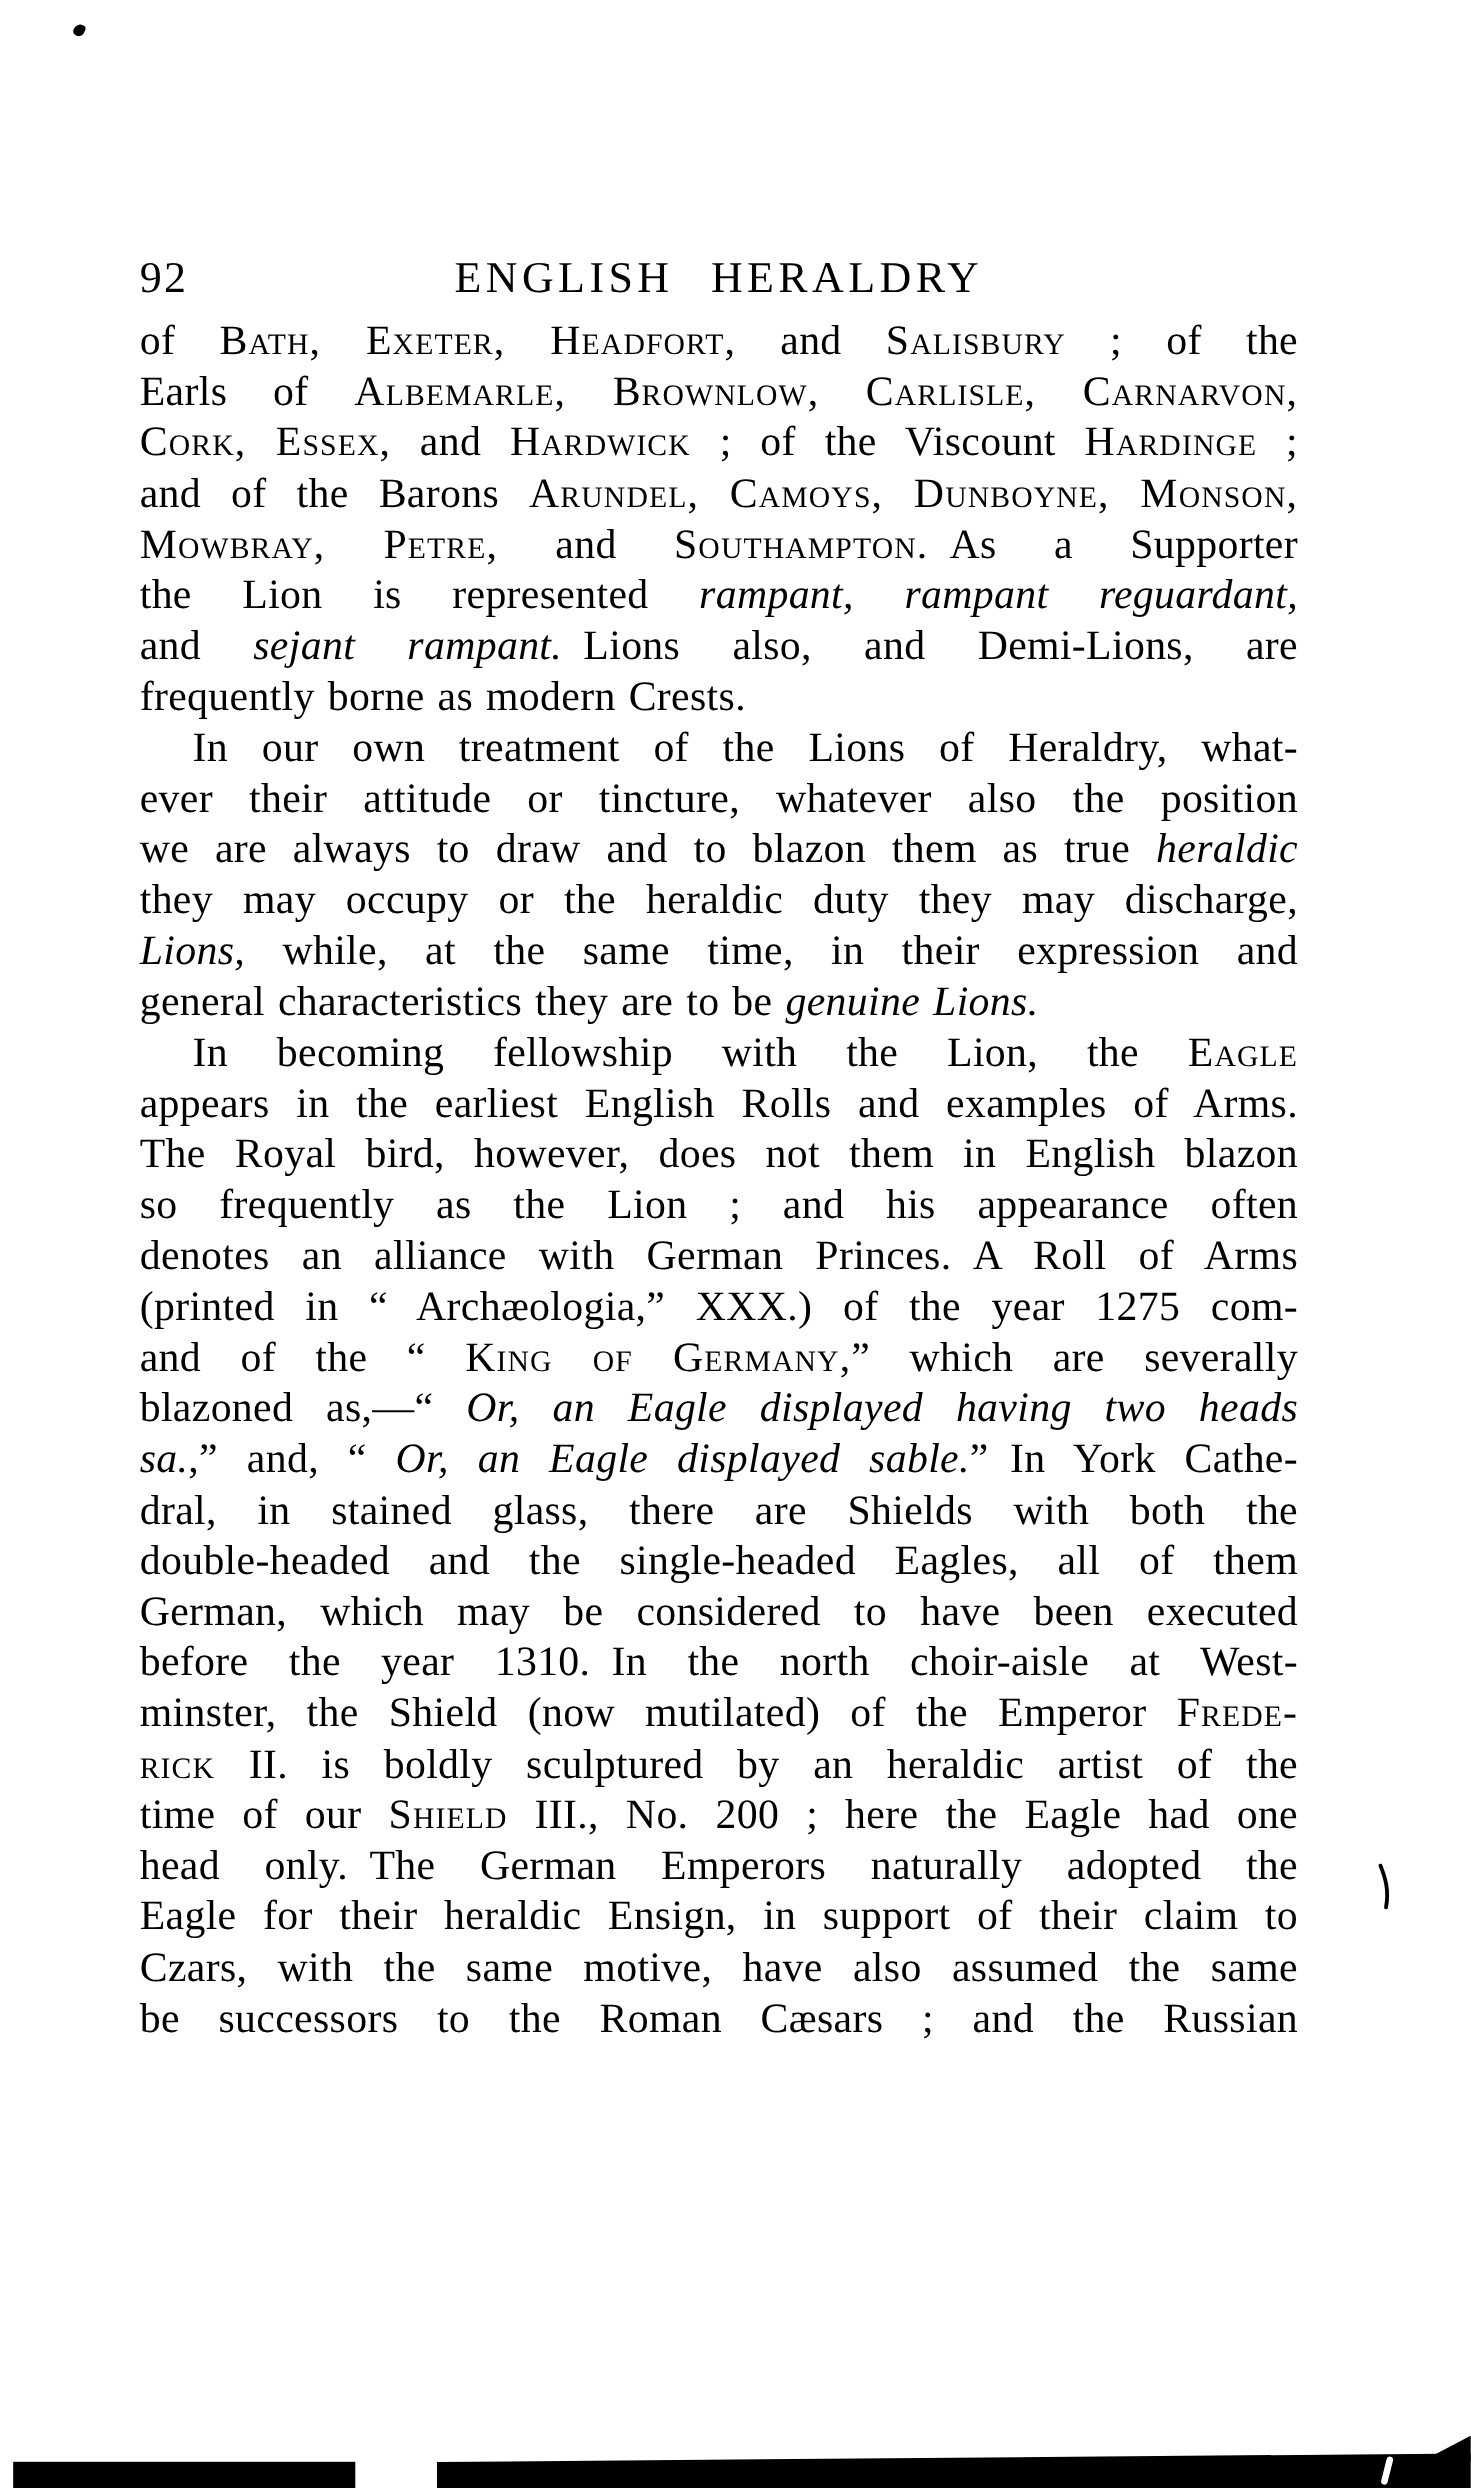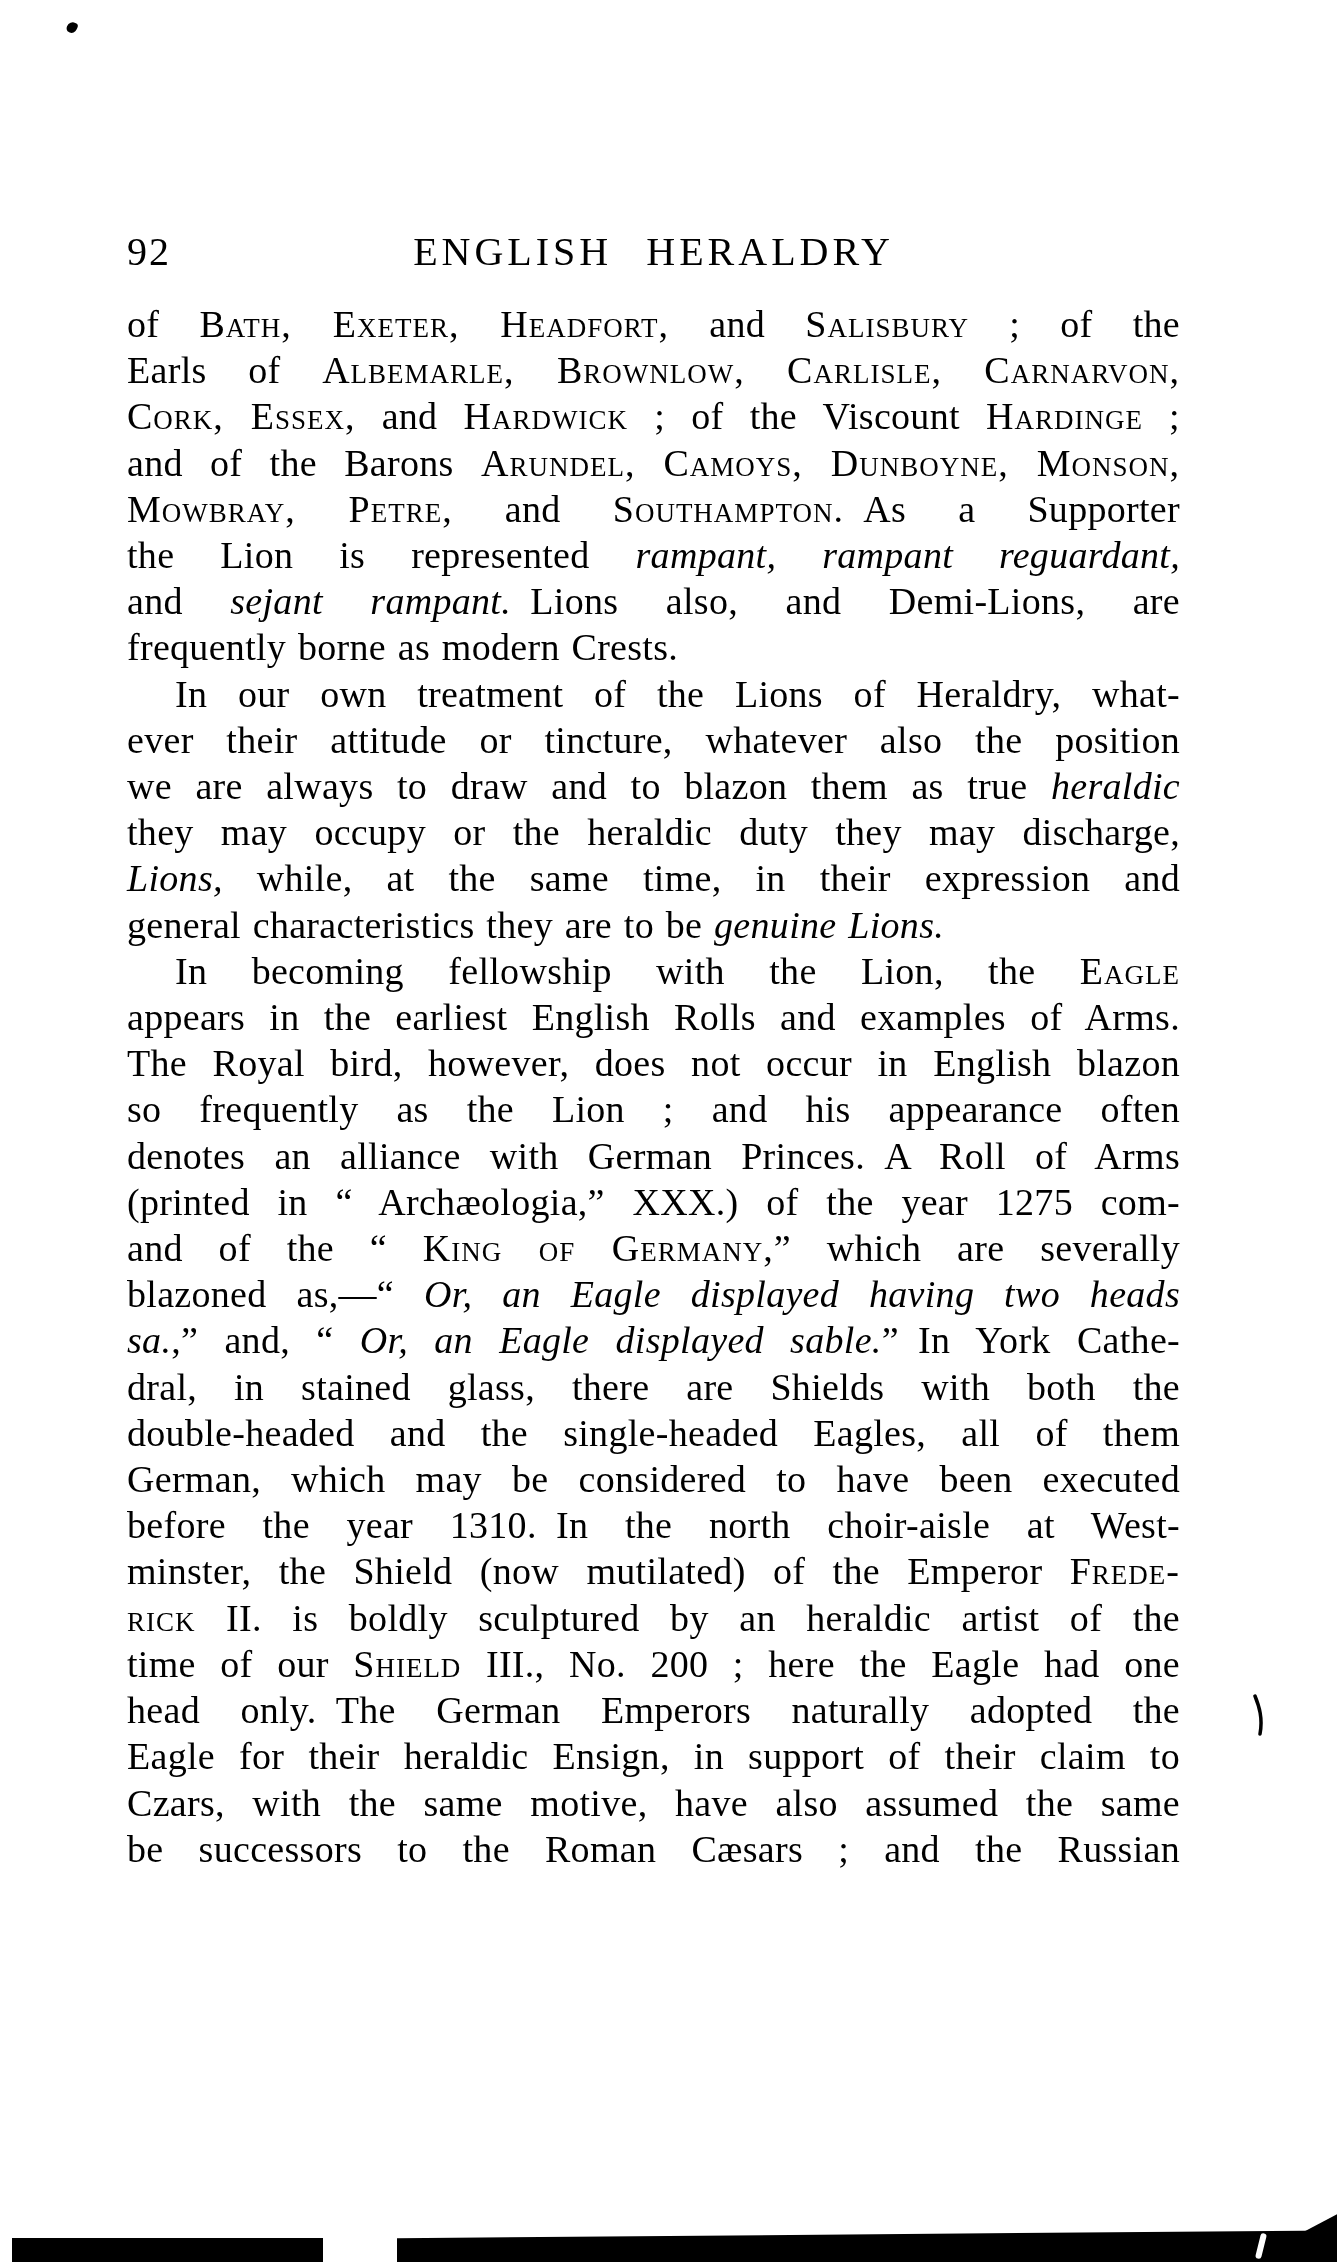--- a/index.html
+++ b/index.html
@@ -26,21 +26,21 @@
     position: absolute; left: 0; right: 0; top: 0;
     text-align: center;
     font-size: 40px;
     letter-spacing: 4px;
     word-spacing: 20px;
   }
 
   
   .text-block {
     position: absolute;
-    left: 115px; top: 301px; width: 1053px;
+    left: 115px; top: 287px; width: 1053px;
     font-size: 38px;
     line-height: 46.2px;
     letter-spacing: 0.3px;
     word-spacing: 2px;
   }
   .line {
     text-align: justify;
     text-align-last: justify;
     white-space: nowrap;
   }
@@ -107,21 +107,21 @@
       <div class="line"><span class="n">and </span><span class="i">sejant rampant.</span><span class="n"> Lions also, and Demi-Lions, are</span></div>
       <div class="line last"><span class="n">frequently borne as modern Crests.</span></div>
       <div class="line indent"><span class="n">In our own treatment of the Lions of Heraldry, what-</span></div>
       <div class="line"><span class="n">ever their attitude or tincture, whatever also the position</span></div>
       <div class="line"><span class="n">we are always to draw and to blazon them as true </span><span class="i">heraldic</span></div>
       <div class="line"><span class="n">they may occupy or the heraldic duty they may discharge,</span></div>
       <div class="line"><span class="i">Lions,</span><span class="n"> while, at the same time, in their expression and</span></div>
       <div class="line last"><span class="n">general characteristics they are to be </span><span class="i">genuine Lions.</span></div>
       <div class="line indent"><span class="n">In becoming fellowship with the Lion, the </span><span class="sc">Eagle</span></div>
       <div class="line"><span class="n">appears in the earliest English Rolls and examples of Arms.</span></div>
-      <div class="line"><span class="n">The Royal bird, however, does not occur in English blazon</span></div>
+      <div class="line"><span class="n">The Royal bird, however, does not them in English blazon</span></div>
       <div class="line"><span class="n">so frequently as the Lion ; and his appearance often</span></div>
       <div class="line"><span class="n">denotes an alliance with German Princes. A Roll of Arms</span></div>
       <div class="line"><span class="n">(printed in “ Archæologia,” XXX.) of the year 1275 com-</span></div>
       <div class="line"><span class="n">and of the “ </span><span class="sc">King of Germany,</span><span class="n">” which are severally</span></div>
       <div class="line"><span class="n">blazoned as,—“ </span><span class="i">Or, an Eagle displayed having two heads</span></div>
       <div class="line"><span class="i">sa.</span><span class="n">,” and, “ </span><span class="i">Or, an Eagle displayed sable.</span><span class="n">” In York Cathe-</span></div>
       <div class="line"><span class="n">dral, in stained glass, there are Shields with both the</span></div>
       <div class="line"><span class="n">double-headed and the single-headed Eagles, all of them</span></div>
       <div class="line"><span class="n">German, which may be considered to have been executed</span></div>
       <div class="line"><span class="n">before the year 1310. In the north choir-aisle at West-</span></div>

